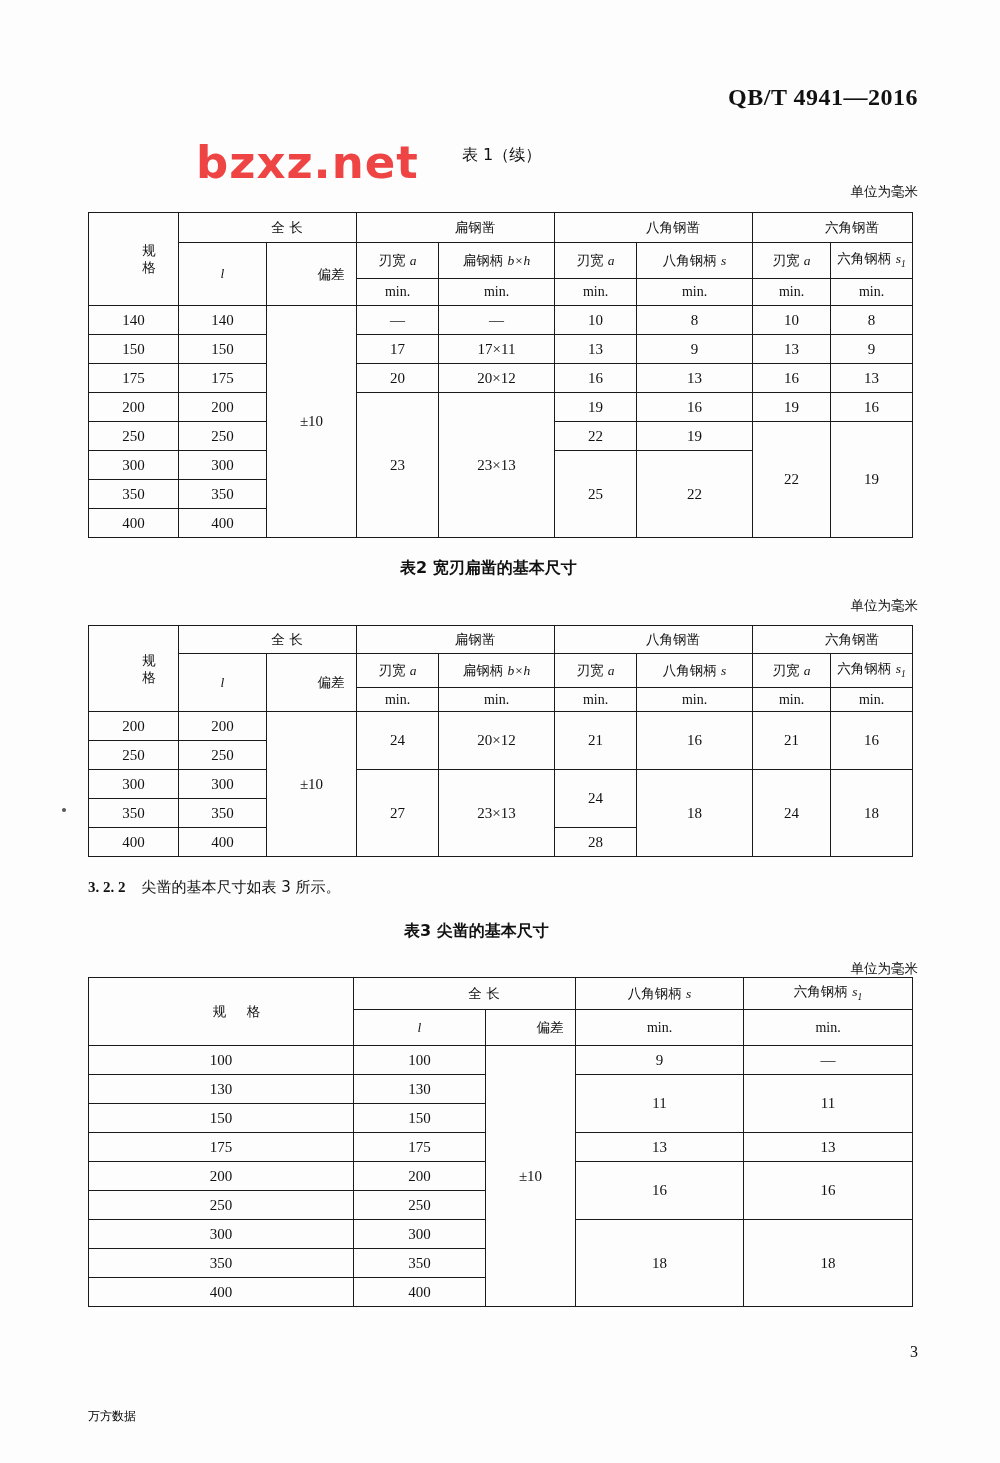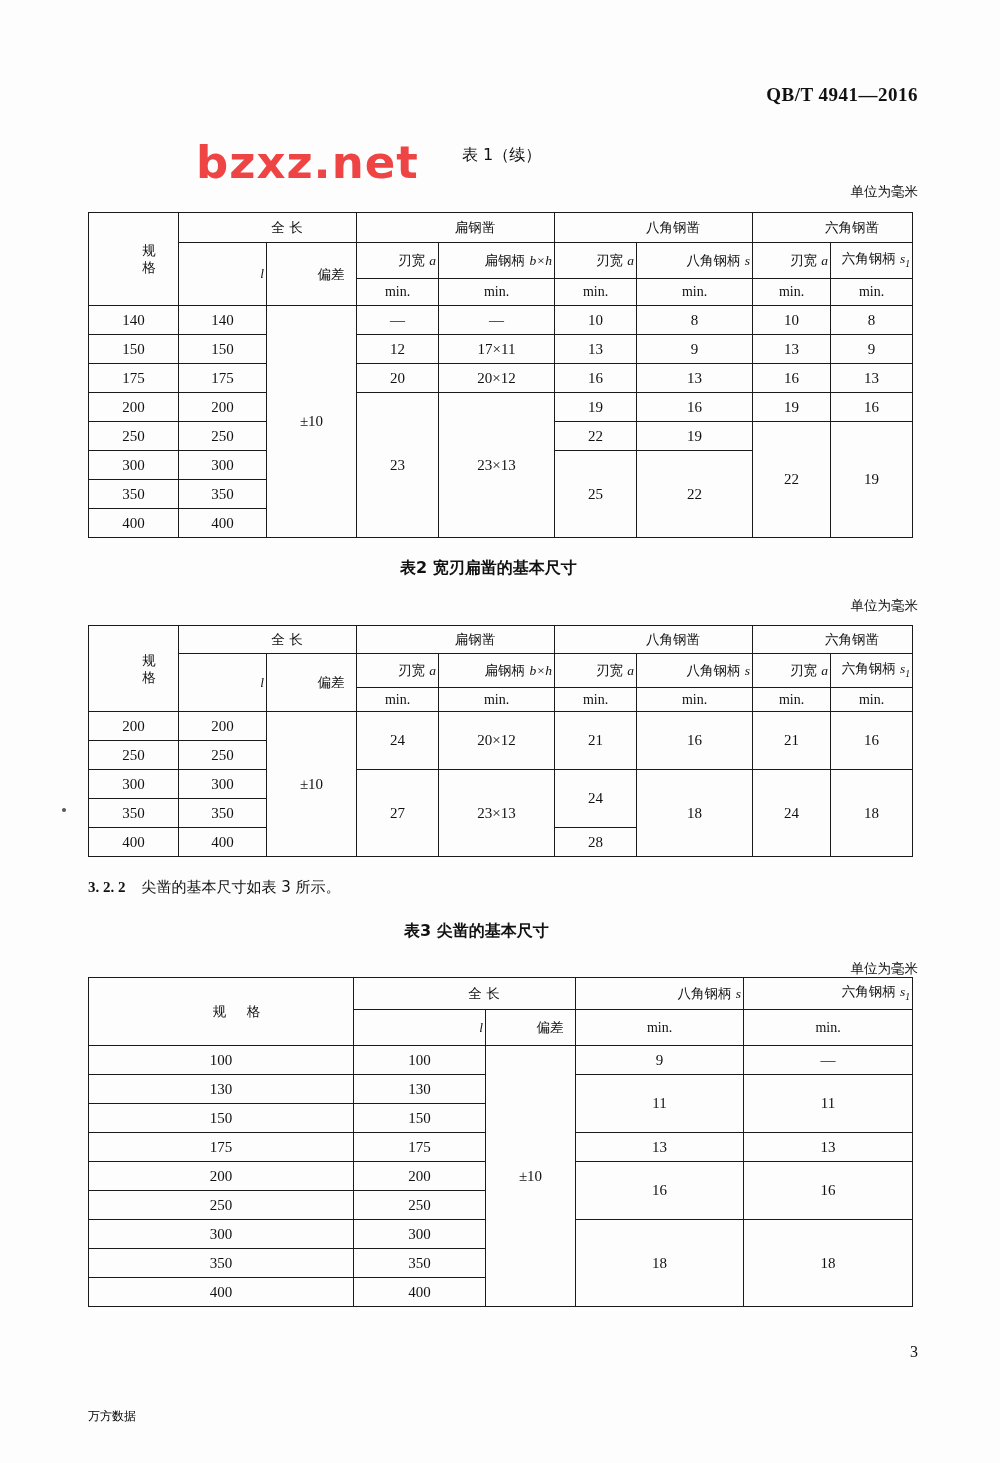--- a/index.html
+++ b/index.html
@@ -36,21 +36,21 @@
 
   .content { position: relative; z-index: 2; }
 
   
   .doc-header {
     position: absolute;
     top: 84px;
     right: 82px;
     font-family: "Liberation Serif", "DejaVu Serif", serif;
     font-weight: bold;
-    font-size: 19px;
+    font-size: 24px;
     letter-spacing: 0.5px;
     white-space: nowrap;
   }
 
   
   .caption {
     position: absolute;
     font-size: 16px;
     font-weight: bold;
     white-space: nowrap;
@@ -121,21 +121,20 @@
     line-height: 1.25;
   }
   table.std td.cn {
     font-family: "DejaVu Sans", "Liberation Sans", sans-serif;
     font-size: 13.5px;
     padding-left: 41px;
   }
   table.std td.hd {
     font-family: "DejaVu Sans", "Liberation Sans", sans-serif;
     font-size: 13.5px;
-    text-align: right;
   }
   table.std td.num {
     font-family: "Liberation Serif", "DejaVu Serif", serif;
     font-size: 15px;
   }
   .ital { font-style: italic; font-family: "Liberation Serif","DejaVu Serif",serif; }
   .minr { font-family: "Liberation Serif","DejaVu Serif",serif; font-size: 13px; font-style: normal; }
   .sub { font-size: 9.5px; vertical-align: sub; }
   .spaced { letter-spacing: 8px; padding-left: 8px; margin-top: 45px; }
 
@@ -220,21 +219,21 @@
           <td class="num">—</td>
           <td class="num">10</td>
           <td class="num">8</td>
           <td class="num">10</td>
           <td class="num">8</td>
         </tr>
 
         <tr class="r-data">
           <td class="num">150</td>
           <td class="num">150</td>
-          <td class="num">12</td>
+          <td class="num">17</td>
           <td class="num">17×11</td>
           <td class="num">13</td>
           <td class="num">9</td>
           <td class="num">13</td>
           <td class="num">9</td>
         </tr>
 
         <tr class="r-data">
           <td class="num">175</td>
           <td class="num">175</td>

